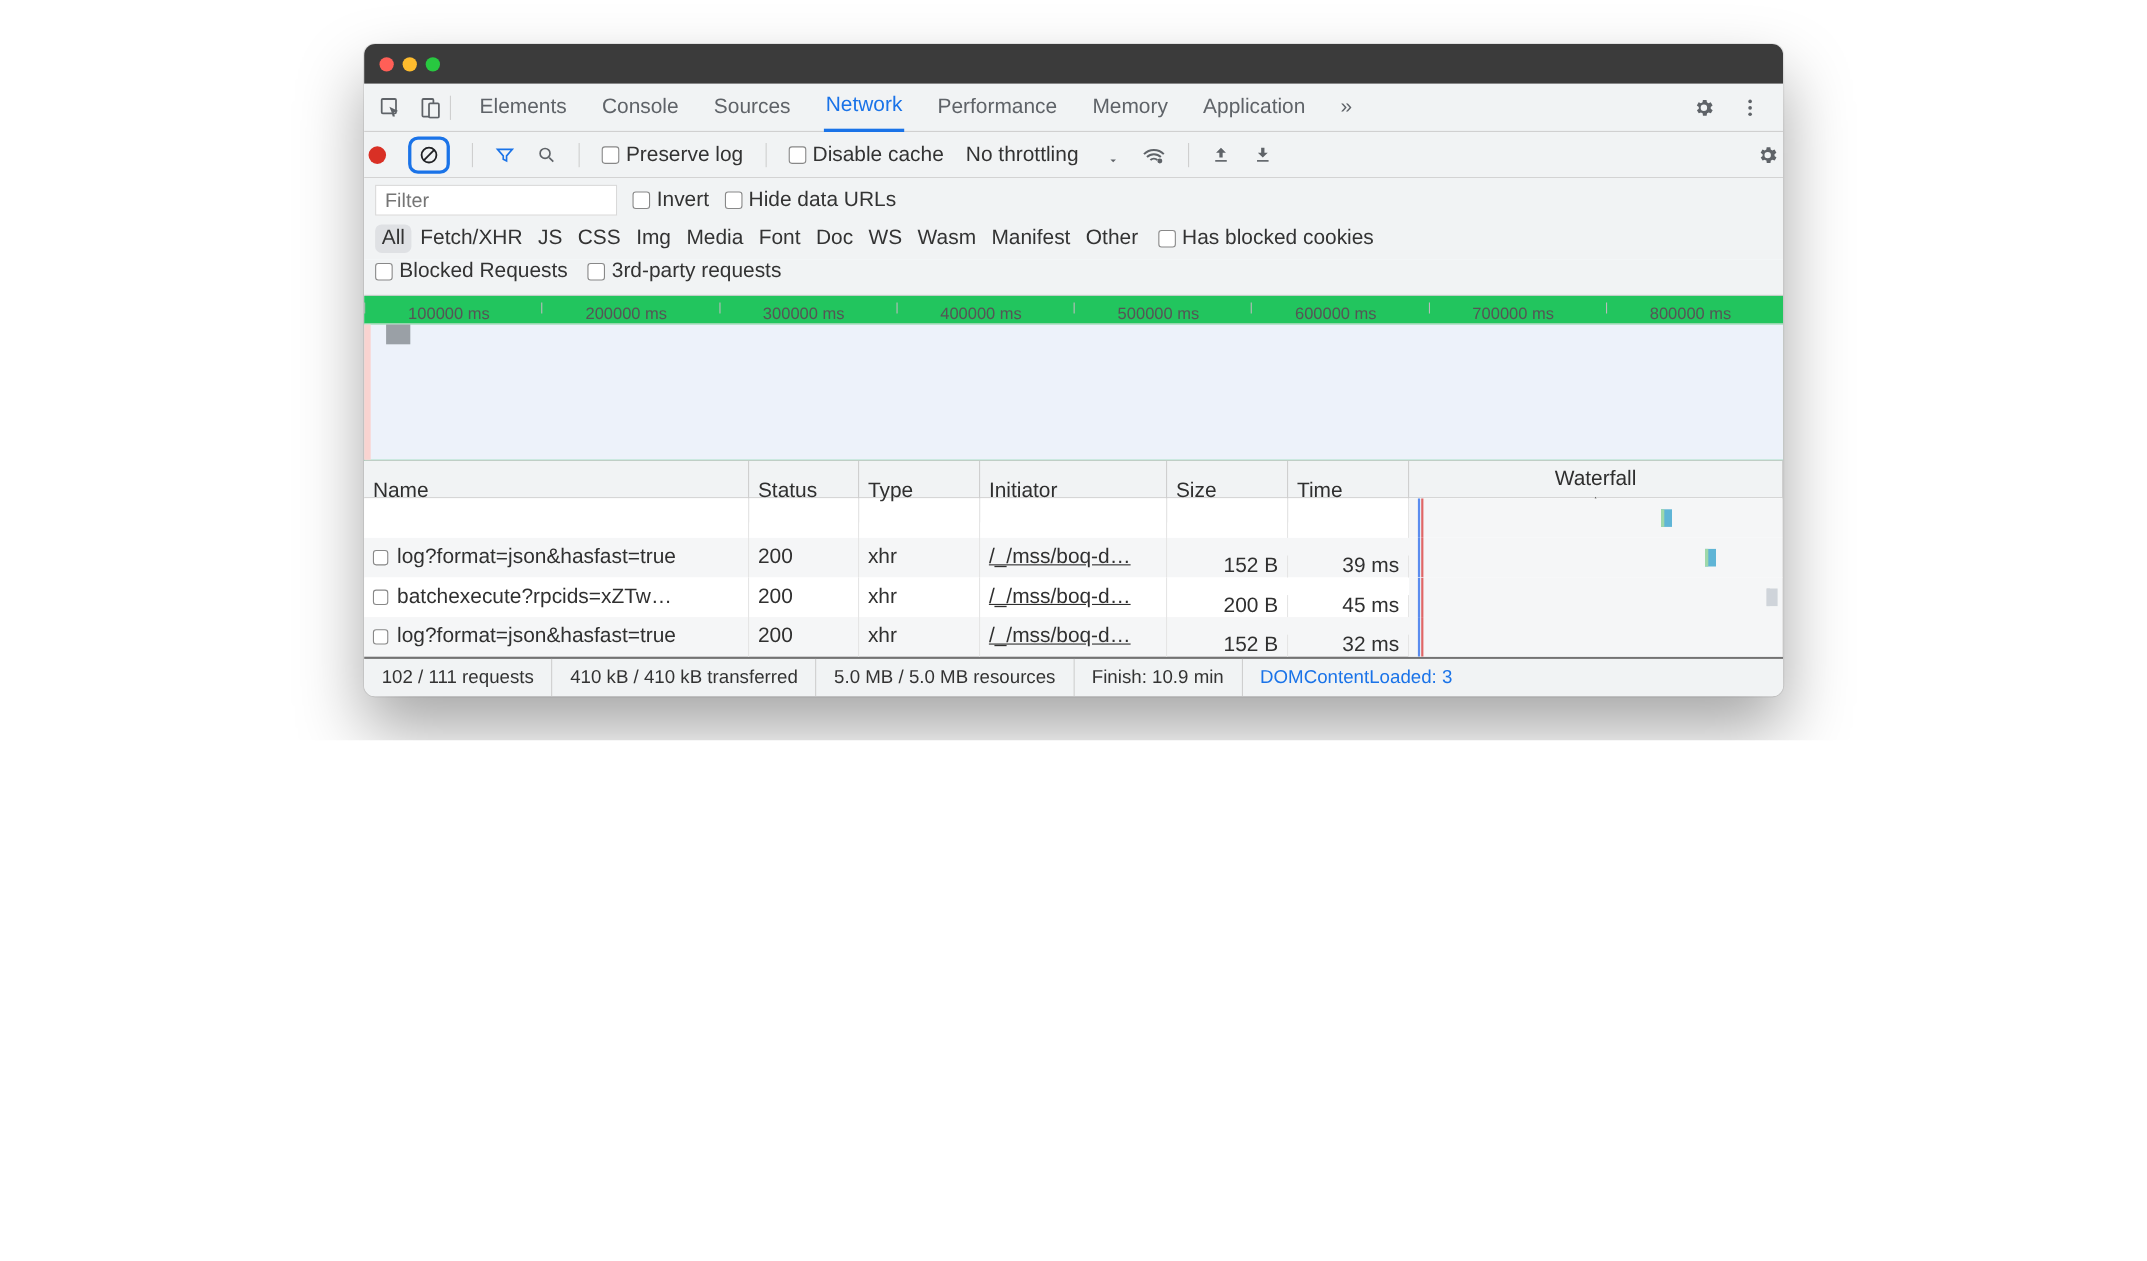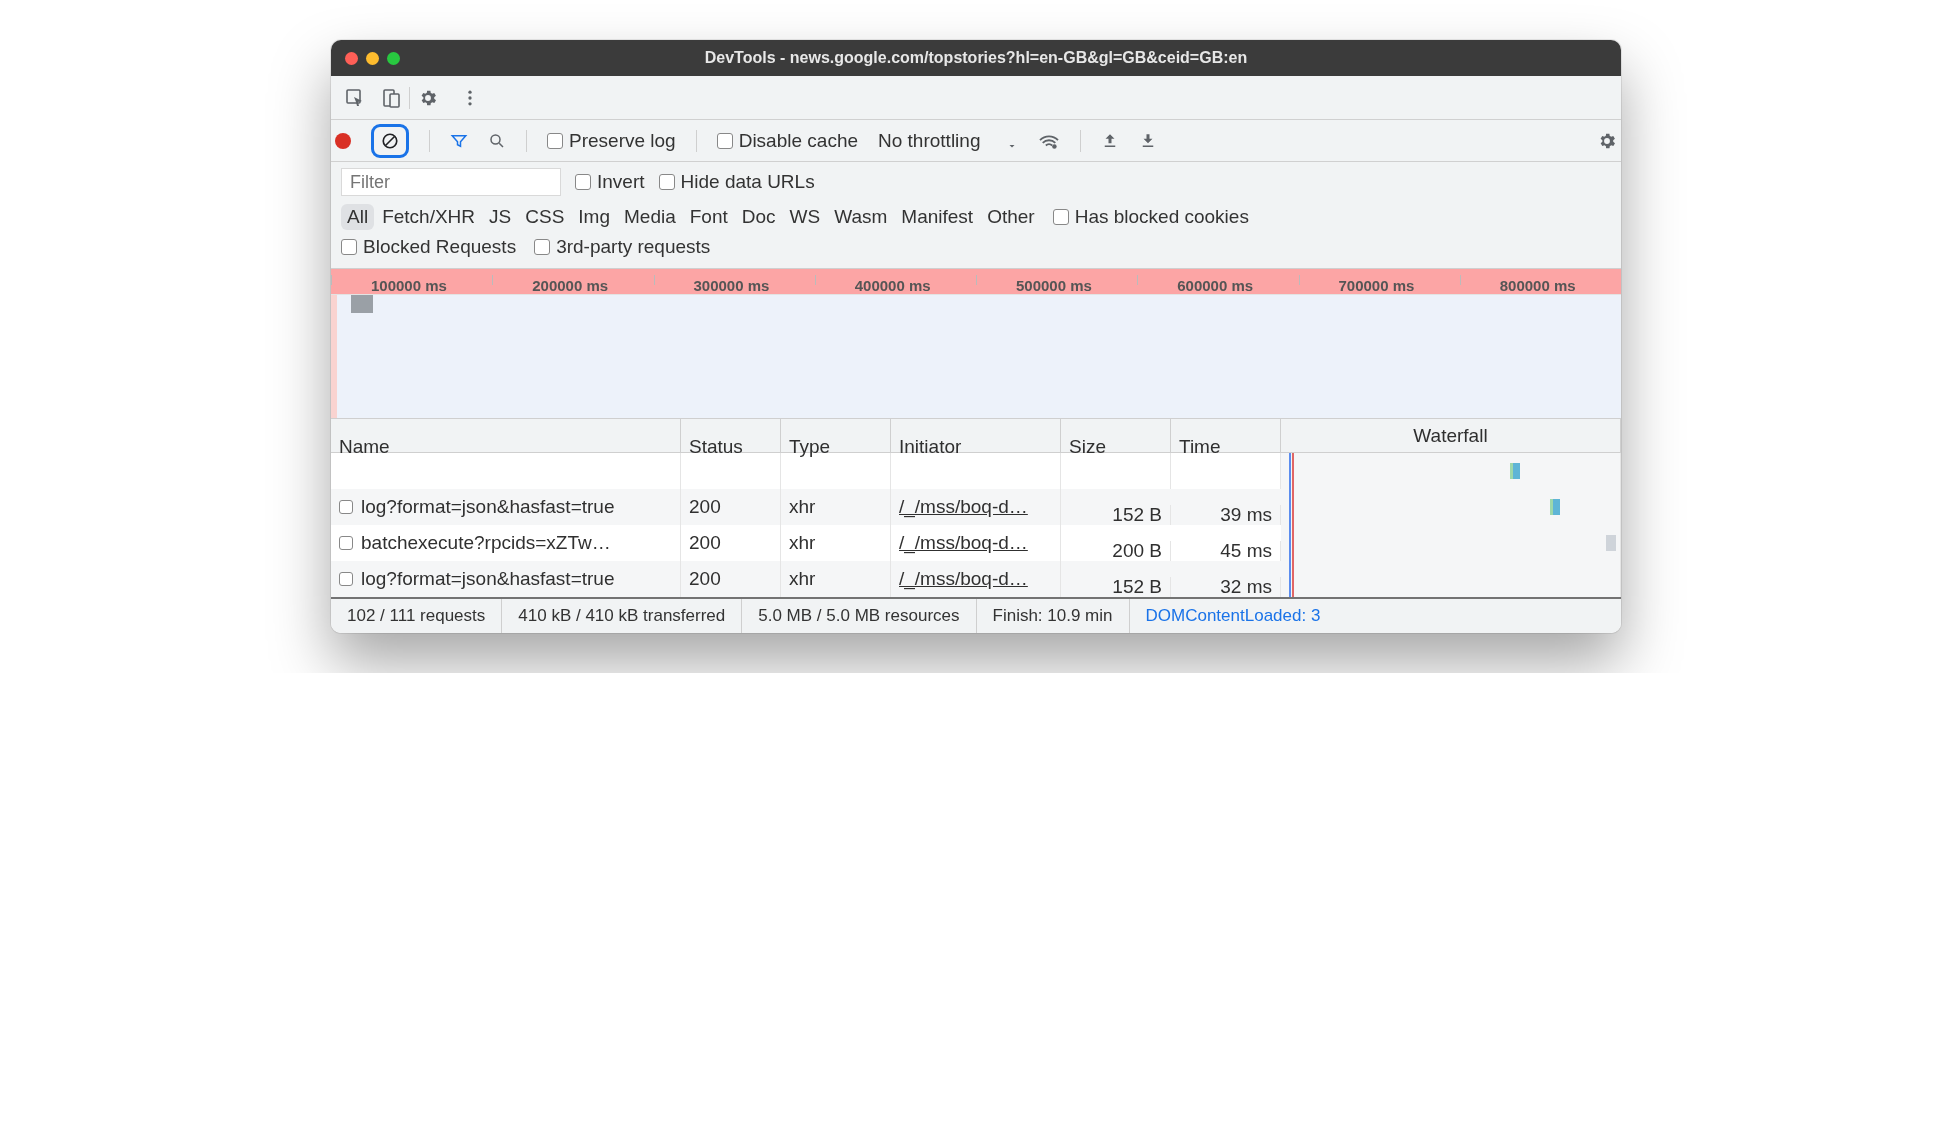--- a/index.html
+++ b/index.html
@@ -82,21 +82,21 @@
   }
   .pill { color: #333; cursor: pointer; padding: 2px 6px; border-radius: 6px; }
   .pill.active { background: #dfe1e4; }
 
   .pillrow2 {
     display: flex; align-items: center; gap: 18px;
     padding: 0 10px 10px 10px; background: #f1f3f4; border-bottom: 1px solid #cfcfcf;
   }
 
   .timeline {
-    height: 150px; border-bottom: 1px solid #cfcfcf; position: relative; background: #fca5a5; font-weight: bold;
+    height: 150px; border-bottom: 1px solid #cfcfcf; position: relative; background: #22c55e;
   }
   .ticks { display: flex; border-bottom: 1px solid #e3e3e3; height: 26px; align-items: flex-end; }
   .tick { flex: 1; font-size: 15px; color: #555; padding-left: 40px; position: relative; }
   .tick::before { content:""; position:absolute; left:0; top:-2px; width:1px; height:10px; background:#bbb; }
   .timeline-body { position: absolute; top: 26px; left: 0; right: 0; bottom: 0; background: #edf2fa; }
   .timeline-left { position:absolute; left:0; top:0; bottom:0; width:6px; background:#f9d3d0; }
   .timeline-bar { position:absolute; left:0; top:0; bottom:0; width:22px; background:#9aa0a6; }
 
   .grid-head, .grid-row {
     display: grid;
@@ -138,37 +138,46 @@
 <body>
 
 <div class="window">
 
   <div class="titlebar">
     <div class="traffic">
       <div class="dot red"></div>
       <div class="dot yellow"></div>
       <div class="dot green"></div>
     </div>
-    <div class="title">DevTools - news.google.com/topstories?hl=en-GB&amp;gl=GB&amp;ceid=GB:en</div>
   </div>
 
   <div class="tabbar">
     <div class="iconbtn">
       <svg width="20" height="20" viewBox="0 0 20 20" fill="none" stroke="#5f6368" stroke-width="1.6">
         <rect x="2" y="2" width="13" height="13" rx="1"></rect>
         <path d="M9 9 L17 13 L13 14 L14 18 L12 18 L11 14 Z" fill="#5f6368" stroke="none"></path>
       </svg>
     </div>
     <div class="iconbtn">
       <svg width="20" height="20" viewBox="0 0 20 20" fill="none" stroke="#5f6368" stroke-width="1.6">
         <rect x="3" y="2" width="10" height="16" rx="1"></rect>
         <rect x="9" y="6" width="9" height="13" rx="1" fill="#f1f3f4"></rect>
       </svg>
     </div>
     <div class="sep"></div>
+    <div class="tabs">
+      <div class="tab">Elements</div>
+      <div class="tab">Console</div>
+      <div class="tab">Sources</div>
+      <div class="tab active">Network</div>
+      <div class="tab">Performance</div>
+      <div class="tab">Memory</div>
+      <div class="tab">Application</div>
+      <div class="tab">»</div>
+    </div>
     <div class="tabbar-right">
       <div class="iconbtn">
         <svg width="20" height="20" viewBox="0 0 24 24" fill="#5f6368">
             <path d="M19.4 13a7.5 7.5 0 0 0 .1-1 7.5 7.5 0 0 0-.1-1l2.1-1.6-2-3.4-2.5 1a7.6 7.6 0 0 0-1.7-1l-.4-2.6h-4l-.4 2.6a7.6 7.6 0 0 0-1.7 1l-2.5-1-2 3.4L6.5 11a7.5 7.5 0 0 0-.1 1 7.5 7.5 0 0 0 .1 1l-2.1 1.6 2 3.4 2.5-1a7.6 7.6 0 0 0 1.7 1l.4 2.6h4l.4-2.6a7.6 7.6 0 0 0 1.7-1l2.5 1 2-3.4Zm-7.4 2.5A3.5 3.5 0 1 1 15.5 12 3.5 3.5 0 0 1 12 15.5Z"></path>
           </svg>
       </div>
       <div class="iconbtn">
         <svg width="20" height="20" viewBox="0 0 24 24" fill="#5f6368">
             <circle cx="12" cy="5" r="2"></circle>
             <circle cx="12" cy="12" r="2"></circle>

